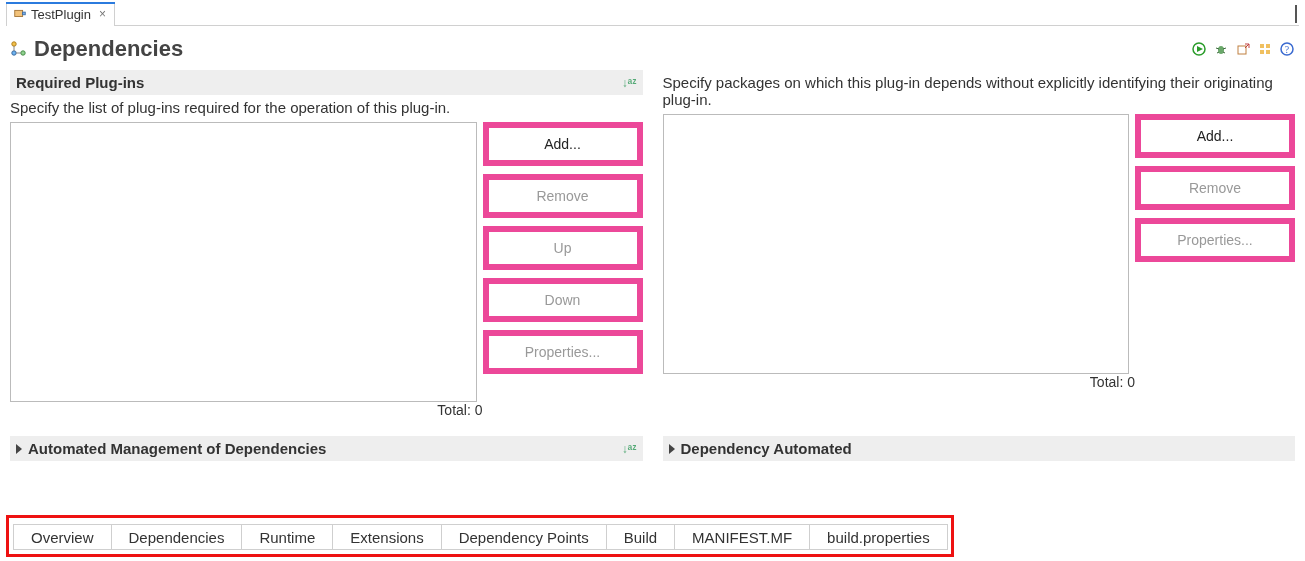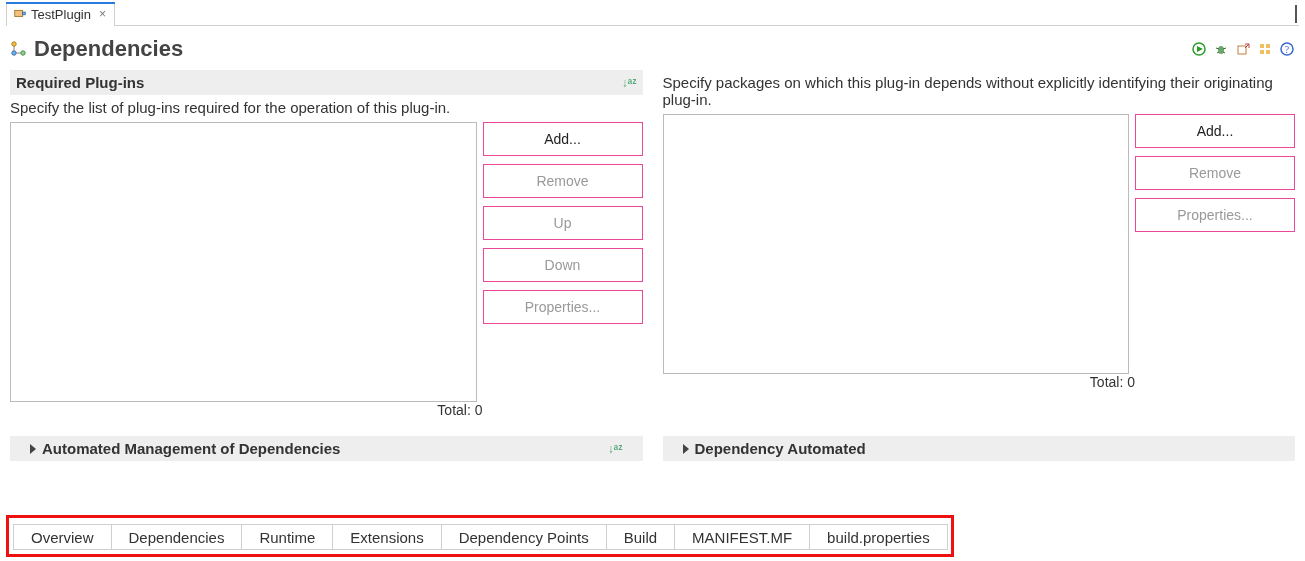--- a/index.html
+++ b/index.html
@@ -131,23 +131,23 @@
     height: 280px;
     background:#fff;
   }
   .btn-stack {
     width: 160px;
     display:flex;
     flex-direction:column;
     gap: 8px;
   }
   .btn {
-    border:1px solid #ec4899;
+    border:6px solid #ec4899;
     background:#fff;
-    height: 34px;
+    height: 44px;
     font-size: 14px;
     color:#222;
     cursor:pointer;
   }
   .btn:disabled {
     color:#999;
     cursor:default;
   }
 
   
@@ -157,21 +157,21 @@
 
   
   .collapsed-row {
     display:flex;
     gap:20px;
     padding: 18px 4px 0 4px;
   }
   .collapsed-section {
     flex:1;
     background:#eee;
-    padding: 4px 20px;
+    padding: 4px 6px;
     display:flex;
     align-items:center;
     font-weight:700;
     font-size:15px;
     color:#333;
   }
   .caret {
     width:0;height:0;
     border-top:5px solid transparent;
     border-bottom:5px solid transparent;

